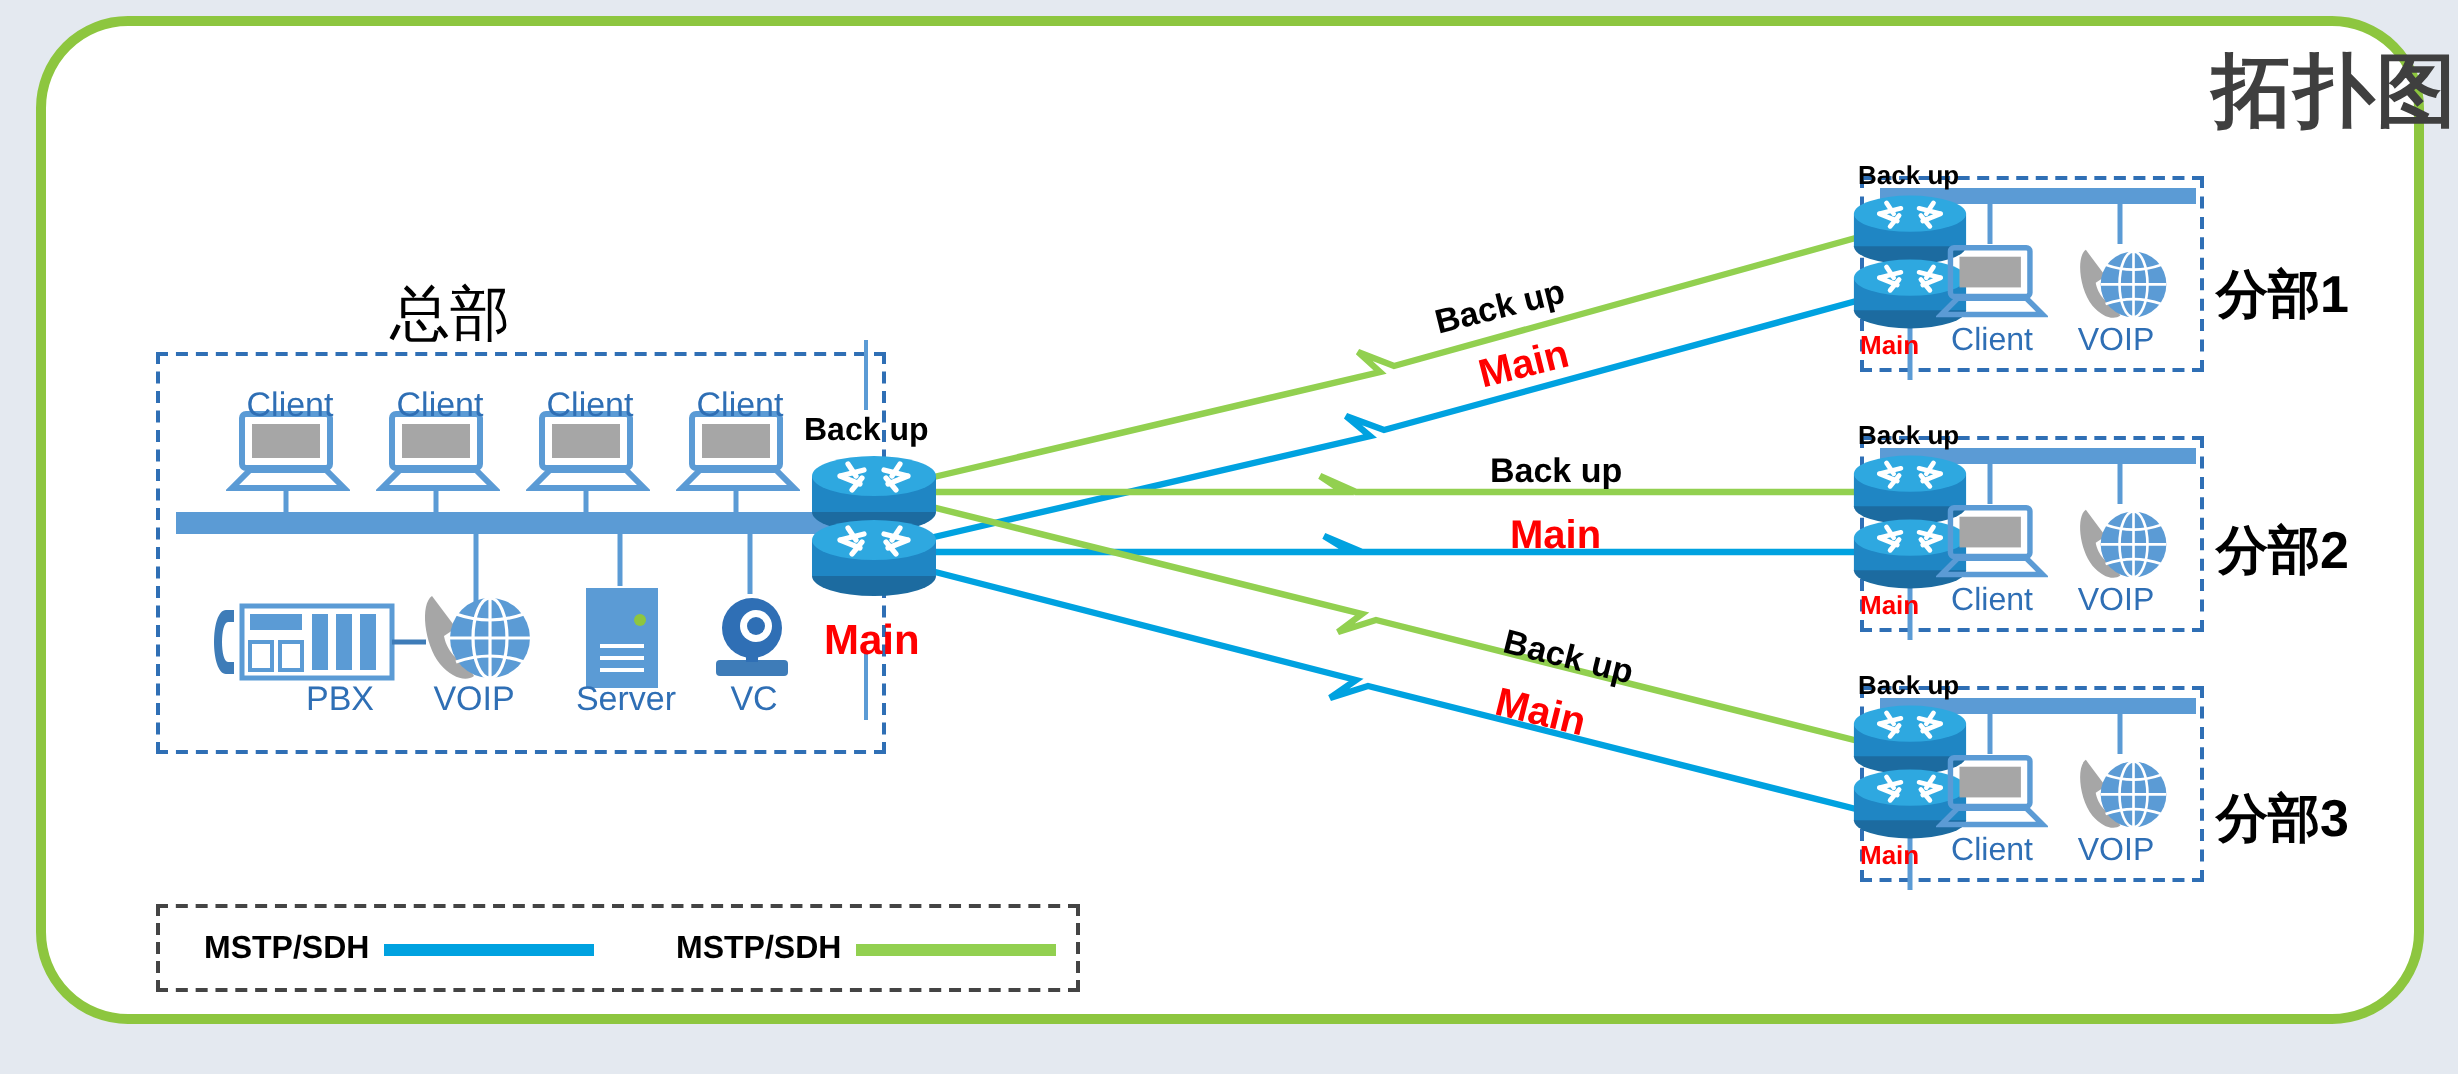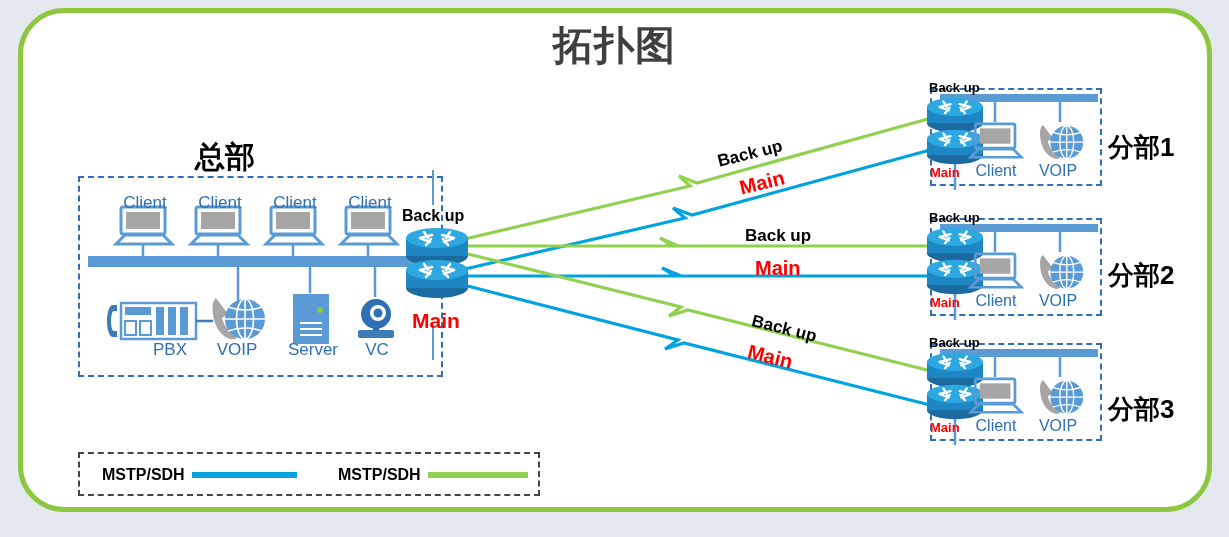--- a/index.html
+++ b/index.html
@@ -24,41 +24,41 @@
     width: 1194px; height: 504px;
     background: #ffffff;
     border: 5px solid #8dc63f;
     border-radius: 46px;
   }
 
   #title {
     position: absolute;
     left: 0; top: 18px;
     width: 1229px;
-    text-align: center;
+    text-align: right;
     font-size: 40px;
     font-weight: bold;
     color: #3f3f3f;
     letter-spacing: 1px;
   }
 
   svg.layer {
     position: absolute;
     left: 0; top: 0;
     width: 1229px; height: 537px;
     pointer-events: none;
   }
 
   .abs { position: absolute; }
 
   
   #hq-title {
     position: absolute;
     left: 195px; top: 137px;
-    font-size: 30px; font-weight: bold; color: #000;
+    font-size: 30px; font-weight: normal; color: #000;
   }
 
   
   .dashed-box {
     position: absolute;
     border: 2px dashed #2f6fb5;
     background: transparent;
   }
 
   

